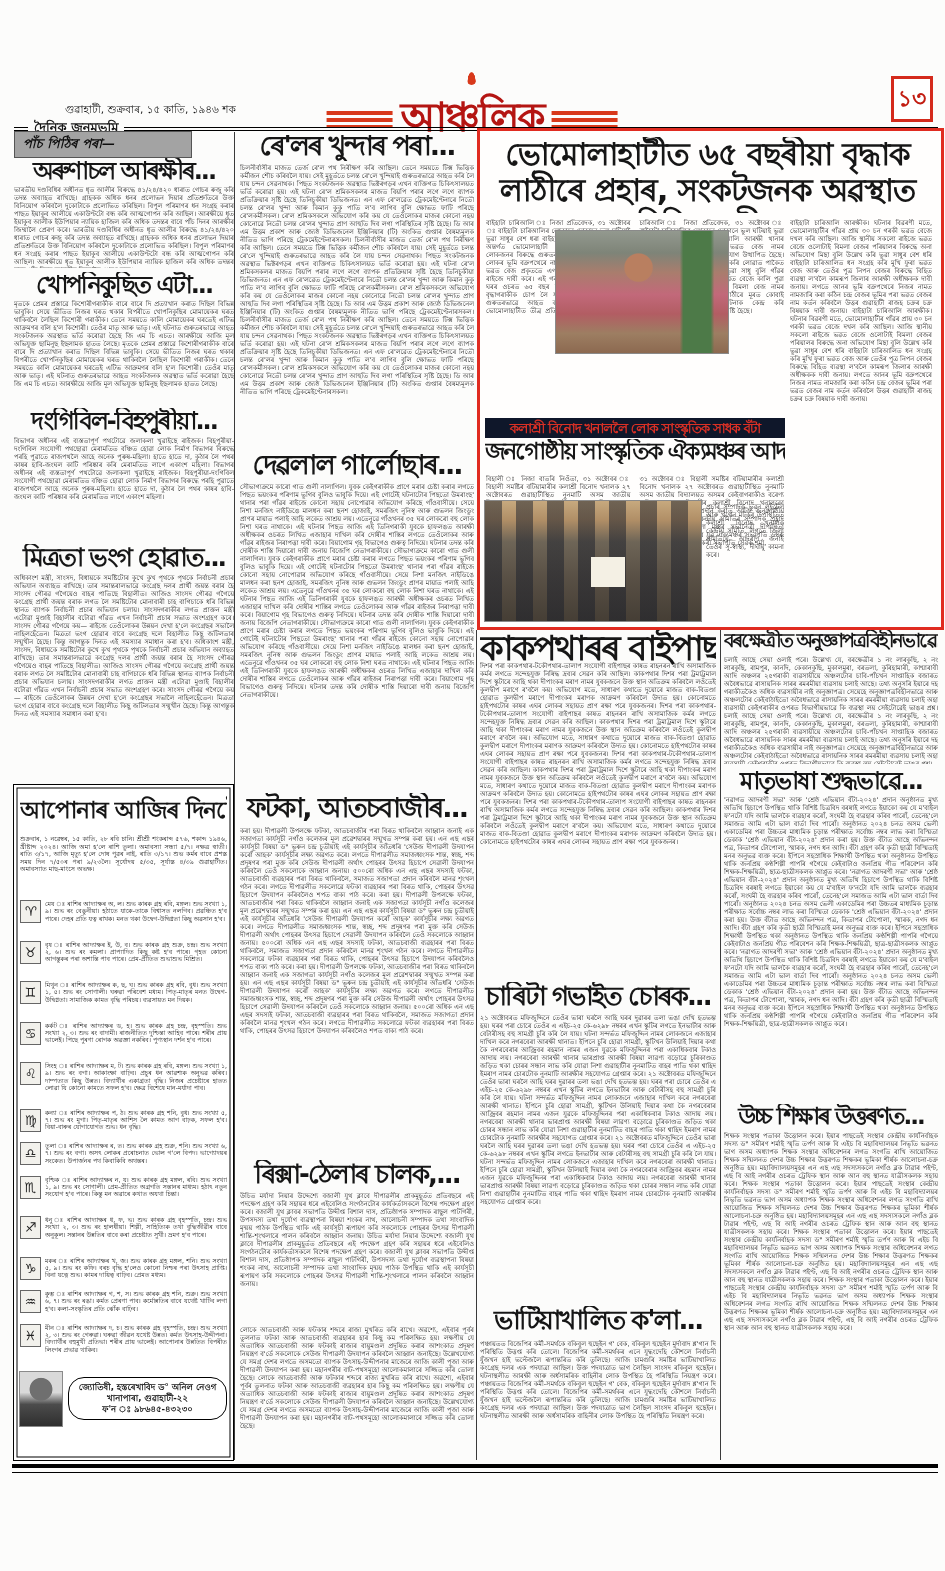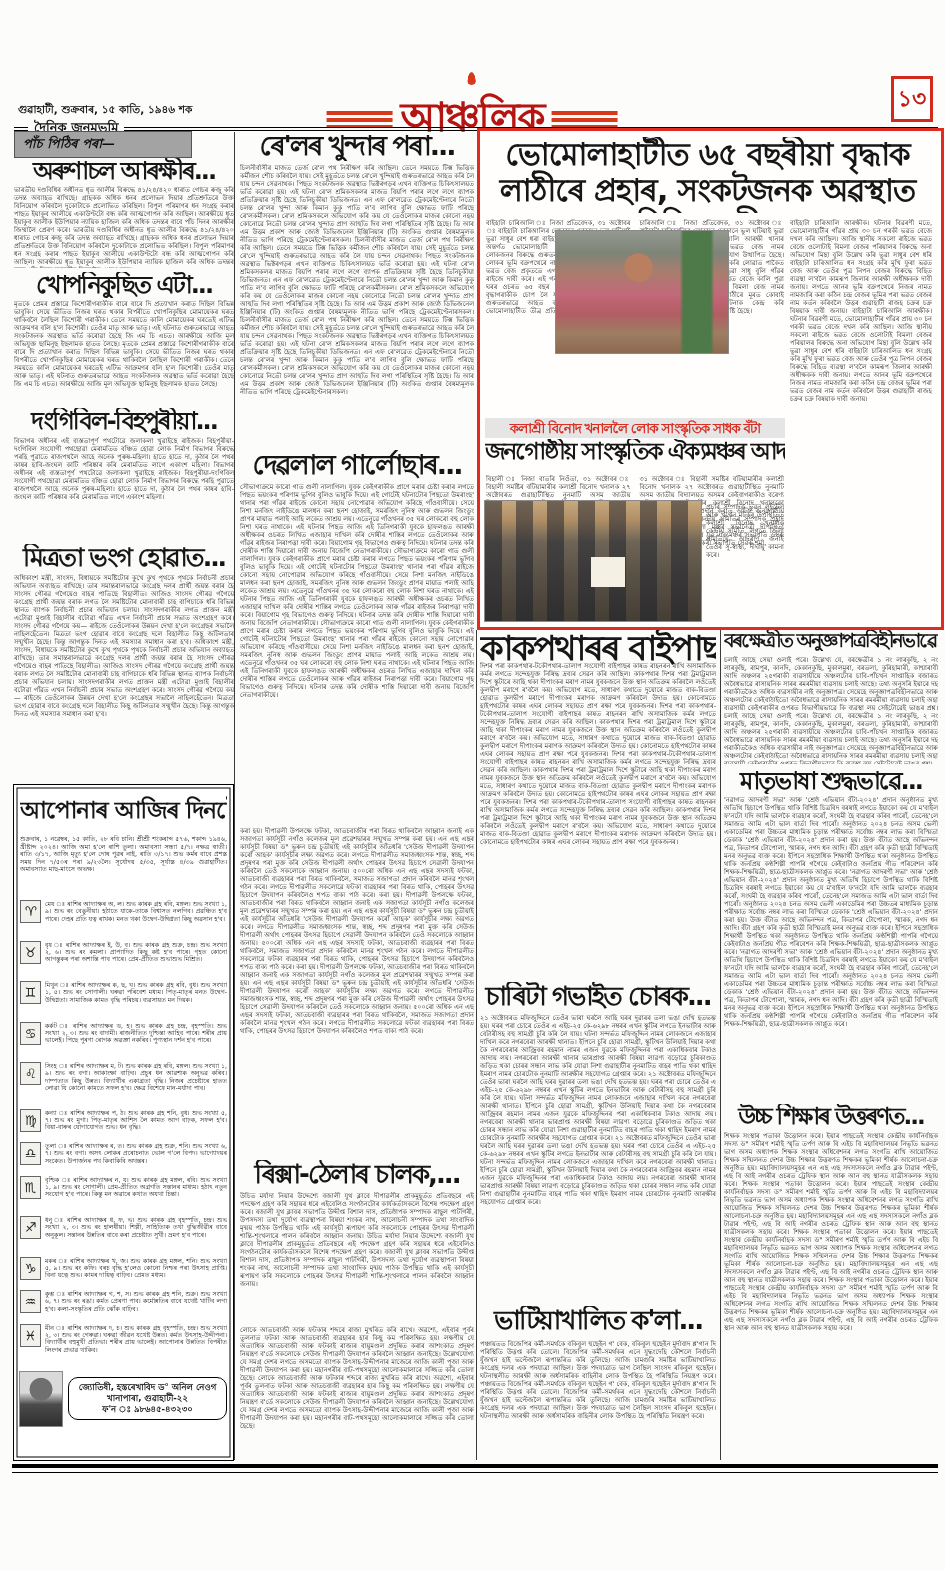--- a/index.html
+++ b/index.html
@@ -1,20 +1,20 @@
 <!DOCTYPE html>
 <html><head>
 <meta charset="utf-8">
 <style>
   html,body{margin:0;padding:0;background:#e9e7e2;}
   #page{position:relative;width:945px;height:1571px;background:#fcfcfb;margin:0 auto;
         font-family:"DejaVu Sans",sans-serif;color:#161616;overflow:hidden;}
   .abs{position:absolute;}
   
-  .as-date{font-size:10.5px;font-weight:bold;}
+  .as-date{font-size:10.5px;font-weight:normal;margin-left:47px;}
   .masthead-title{font-size:40px;font-weight:bold;color:#b41512;letter-spacing:-2px;white-space:nowrap;}
   .orn{width:66px;height:17px;background:repeating-linear-gradient(180deg,#d8391b 0 4px,rgba(0,0,0,0) 4px 7px);}
   .flame{width:10px;height:15px;background:radial-gradient(ellipse at 50% 80%,#d8391b 0 55%,rgba(0,0,0,0) 60%);
          border-radius:50% 50% 50% 50%/60% 60% 40% 40%;}
   .en-date{font-size:12.5px;font-weight:bold;font-family:"Liberation Sans",sans-serif;white-space:nowrap;margin-top:32px;}
   .pageno{width:36px;height:40px;border:3px solid #d42a1c;color:#c21d12;font-size:22px;font-weight:bold;
           display:flex;align-items:center;justify-content:center;background:#fff;}
   .np-row{display:flex;align-items:center;gap:6px;}
   .np-name{font-size:13px;font-weight:bold;white-space:nowrap;text-decoration:underline;}
   .dline{border-top:4px double #000;flex:1;}
@@ -23,21 +23,21 @@
   .flagbox{background:#a3a3a3;border:1px solid #555;color:#0d0d0d;font-weight:bold;font-size:13px;
            display:flex;align-items:center;padding:0 8px;font-style:italic;}
   .hl{font-weight:bold;text-align:center;white-space:nowrap;overflow:hidden;letter-spacing:-2px;line-height:1.1;}
   .hl-wrap{font-weight:bold;text-align:center;letter-spacing:-1px;line-height:1.15;overflow:hidden;}
   .body-txt{font-size:6.5px;line-height:8px;text-align:justify;overflow:hidden;color:#222;
             word-break:break-word;}
   .vrule{width:1px;background:#3a3a3a;}
   
   .redbox{border:3px solid #e02b20;background:#fffefd;}
   .lead-cols{column-count:2;column-gap:9px;}
-  .sub-red{font-size:13.5px;font-weight:bold;color:#d93025;background:#e5e5e5;text-align:center;
+  .sub-red{font-size:13.5px;font-weight:bold;color:#d93025;background:#0f172a;text-align:center;
            white-space:nowrap;overflow:hidden;letter-spacing:-1px;}
   .sub-cols{column-count:2;column-gap:9px;}
   .photo{background-color:#999;box-shadow:0 0 0 1px #8a8a8a;}
   .photo-woman{background:
       radial-gradient(circle at 48% 30%,#b97f60 0 11%,rgba(0,0,0,0) 12%),
       linear-gradient(90deg,rgba(0,0,0,0) 72%,#4d7a48 74% 90%,rgba(0,0,0,0) 92%),
       linear-gradient(180deg,#93998f 0%,#7e8478 18%,#a97d6d 34%,#c2697a 52%,#b25d63 68%,#9d7e62 84%,#8c6950 100%);}
   .photo-group{background:
       linear-gradient(#f4f0e4,#f4f0e4) 58% 62%/34px 30px no-repeat,
       repeating-linear-gradient(90deg,rgba(25,30,42,.5) 0 17px,rgba(0,0,0,0) 17px 31px),
@@ -47,21 +47,21 @@
       linear-gradient(180deg,#d9d9d9 0 38%,#4c4c4c 60%,#2e2e2e 100%);}
   
   .horo{border:1.5px solid #000;box-shadow:inset 0 0 0 2.5px #fff,inset 0 0 0 3.5px #000;background:#fff;}
   .horo-title{font-size:23px;font-weight:bold;text-align:center;white-space:nowrap;overflow:hidden;letter-spacing:-1px;}
   .horo-intro{font-size:6.3px;line-height:7.6px;text-align:justify;overflow:hidden;}
   .sign-row{display:flex;gap:4px;margin-bottom:2.5px;}
   .sign-icon{flex:0 0 19px;height:21px;border:1px solid #666;display:flex;align-items:center;justify-content:center;
              font-size:13px;background:#f2f1ec;color:#222;}
   .sign-text{font-size:6.2px;line-height:7.4px;text-align:justify;overflow:hidden;flex:1;}
   .astro-card{display:flex;gap:6px;align-items:center;}
-  .astro-bubble{border:1.5px solid #000;border-radius:10px;flex:1;text-align:center;font-weight:bold;
+  .astro-bubble{border:1.5px solid #000;border-radius:16px;flex:1;text-align:center;font-weight:bold;
                 font-size:8.5px;line-height:11px;padding:4px 2px;}
   .botrule{border-top:4px solid #000;border-bottom:1px solid #000;height:4px;}
 </style>
 </head>
 <body>
 
 <div id="page">
 
   <div class="abs as-date" style="left:18px;top:102px;">গুৱাহাটী, শুক্ৰবাৰ, ১৫ কাতি, ১৯৪৬ শক</div>
 
@@ -167,20 +167,21 @@
       </div>
     </div>
   </div>
 
   <div class="abs hl" style="left:240px;top:131px;width:234px;font-size:27px;">ৰে'লৰ খুন্দাৰ পৰা...</div>
   <div class="abs body-txt" style="left:240px;top:164px;width:234px;height:282px;">চিলনীৰ্বাসীৰ মাজত তেৰ্জ ৰে'ল পথ নিৰীক্ষণ কৰি আছিল। তেনে সময়তে টিক্স ভিত্তিক কৰ্মীজন শৌচ কৰিবলৈ যায়। সেই মুহূৰ্ততে চলন্ত ৰে'লে খুন্দিয়াই গুৰুতৰভাৱে আহত কৰি লৈ যায় চন্দন সেৱনাথক। পিছত সংকটজনক অৱস্থাত ভিক্টৰগড়ৰ এখন ব্যক্তিগত চিকিৎসালয়ত ভৰ্তি কৰোৱা হয়। এই ঘটনা ৰে'ল শ্ৰমিকসকলৰ মাজত বিয়পি পৰাৰ লগে লগে ব্যাপক প্ৰতিক্ৰিয়াৰ সৃষ্টি হৈছে তিনিচুকীয়া ডিভিজনত। এন এফ ৰে'লৱেত ট্ৰেকমেইণ্টেনাৰে নিতৌ চলন্ত ৰে'লৰ খুন্দা আৰু কিমান কুকু পাতি ল'ব লাগিব বুলি ক্ষোভত ফাটি পৰিছে ৰে'লকৰ্মীসকল। ৰে'ল শ্ৰমিকসকলে অভিযোগ কৰি কয় যে তেওঁলোকৰ মাজৰ কোনো নহয় কোনোৱে নিতৌ চলন্ত ৰে'লৰ খুন্দাত প্ৰাণ আহুতি দিব লগা পৰিস্থিতিৰ সৃষ্টি হৈছে। ডি আৰ এম উত্তম প্ৰকাশ আৰু জ্যেষ্ঠ ডিভিজনেল ইঞ্জিনিয়াৰ (টি) অংকিত গুপ্তাৰ বৈষম্যমূলক নীতিত ভাগি পৰিছে ট্ৰেকমেইণ্টেনাৰসকল। চিলনীৰ্বাসীৰ মাজত তেৰ্জ ৰে'ল পথ নিৰীক্ষণ কৰি আছিল। তেনে সময়তে টিক্স ভিত্তিক কৰ্মীজন শৌচ কৰিবলৈ যায়। সেই মুহূৰ্ততে চলন্ত ৰে'লে খুন্দিয়াই গুৰুতৰভাৱে আহত কৰি লৈ যায় চন্দন সেৱনাথক। পিছত সংকটজনক অৱস্থাত ভিক্টৰগড়ৰ এখন ব্যক্তিগত চিকিৎসালয়ত ভৰ্তি কৰোৱা হয়। এই ঘটনা ৰে'ল শ্ৰমিকসকলৰ মাজত বিয়পি পৰাৰ লগে লগে ব্যাপক প্ৰতিক্ৰিয়াৰ সৃষ্টি হৈছে তিনিচুকীয়া ডিভিজনত। এন এফ ৰে'লৱেত ট্ৰেকমেইণ্টেনাৰে নিতৌ চলন্ত ৰে'লৰ খুন্দা আৰু কিমান কুকু পাতি ল'ব লাগিব বুলি ক্ষোভত ফাটি পৰিছে ৰে'লকৰ্মীসকল। ৰে'ল শ্ৰমিকসকলে অভিযোগ কৰি কয় যে তেওঁলোকৰ মাজৰ কোনো নহয় কোনোৱে নিতৌ চলন্ত ৰে'লৰ খুন্দাত প্ৰাণ আহুতি দিব লগা পৰিস্থিতিৰ সৃষ্টি হৈছে। ডি আৰ এম উত্তম প্ৰকাশ আৰু জ্যেষ্ঠ ডিভিজনেল ইঞ্জিনিয়াৰ (টি) অংকিত গুপ্তাৰ বৈষম্যমূলক নীতিত ভাগি পৰিছে ট্ৰেকমেইণ্টেনাৰসকল। চিলনীৰ্বাসীৰ মাজত তেৰ্জ ৰে'ল পথ নিৰীক্ষণ কৰি আছিল। তেনে সময়তে টিক্স ভিত্তিক কৰ্মীজন শৌচ কৰিবলৈ যায়। সেই মুহূৰ্ততে চলন্ত ৰে'লে খুন্দিয়াই গুৰুতৰভাৱে আহত কৰি লৈ যায় চন্দন সেৱনাথক। পিছত সংকটজনক অৱস্থাত ভিক্টৰগড়ৰ এখন ব্যক্তিগত চিকিৎসালয়ত ভৰ্তি কৰোৱা হয়। এই ঘটনা ৰে'ল শ্ৰমিকসকলৰ মাজত বিয়পি পৰাৰ লগে লগে ব্যাপক প্ৰতিক্ৰিয়াৰ সৃষ্টি হৈছে তিনিচুকীয়া ডিভিজনত। এন এফ ৰে'লৱেত ট্ৰেকমেইণ্টেনাৰে নিতৌ চলন্ত ৰে'লৰ খুন্দা আৰু কিমান কুকু পাতি ল'ব লাগিব বুলি ক্ষোভত ফাটি পৰিছে ৰে'লকৰ্মীসকল। ৰে'ল শ্ৰমিকসকলে অভিযোগ কৰি কয় যে তেওঁলোকৰ মাজৰ কোনো নহয় কোনোৱে নিতৌ চলন্ত ৰে'লৰ খুন্দাত প্ৰাণ আহুতি দিব লগা পৰিস্থিতিৰ সৃষ্টি হৈছে। ডি আৰ এম উত্তম প্ৰকাশ আৰু জ্যেষ্ঠ ডিভিজনেল ইঞ্জিনিয়াৰ (টি) অংকিত গুপ্তাৰ বৈষম্যমূলক নীতিত ভাগি পৰিছে ট্ৰেকমেইণ্টেনাৰসকল।</div>
 
   <div class="abs hl" style="left:240px;top:450px;width:234px;font-size:27px;">দেৱলাল গাৰ্লোছাৰ...</div>
   <div class="abs body-txt" style="left:240px;top:483px;width:234px;height:306px;">সৌভাগ্যক্ৰমে কাৰো গাত গুলী নালাগিল। যুবক কেইগৰাকীক প্ৰাণে মৰাৰ চেষ্টা কৰাৰ লগতে পিছত ভয়ংকৰ পৰিণাম ভুগিব বুলিও ভাবুকি দিয়ে। এই গোটেই ঘটনাটোৰ পিছতো উমৰাংছ' থানাৰ পৰা গাঁৱৰ ৰাইজে কোনো সহায় নোপোৱাৰ অভিযোগ কৰিছে গাঁওবাসীয়ে। সেয়ে নিশা মনজিৎ নাইডিঙে মালধন কৰা ছনশ হোজাই, সমৰজিৎ নুনিস্ব আৰু গুভলন জিংডুং প্ৰাণৰ মায়াত পলাই আহি লকেত আশ্ৰয় লয়। এতেনুৱে গাঁওখনৰ ৩৫ ঘৰ লোকৰো বহু লোক নিশা ঘৰত নাথাকে। এই ঘটনাৰ পিছত আজি এই তিনিগৰাকী যুবকে হাফলঙত আৰক্ষী অধীক্ষকৰ ওচৰত লিখিত এজাহাৰ দাখিল কৰি দোষীৰ শাস্তিৰ লগতে তেওঁলোকৰ আৰু গাঁৱৰ ৰাইজৰ নিৰাপত্তা দাবী কৰে। বিয়াগোম গৃহ বিভাগেও গুৰুত্ব নিদিয়ে। ঘটনাৰ তদন্ত কৰি দোষীক শাস্তি দিয়াৰো দাবী জনায় বিজেপি নেতাগৰাকীয়ে। সৌভাগ্যক্ৰমে কাৰো গাত গুলী নালাগিল। যুবক কেইগৰাকীক প্ৰাণে মৰাৰ চেষ্টা কৰাৰ লগতে পিছত ভয়ংকৰ পৰিণাম ভুগিব বুলিও ভাবুকি দিয়ে। এই গোটেই ঘটনাটোৰ পিছতো উমৰাংছ' থানাৰ পৰা গাঁৱৰ ৰাইজে কোনো সহায় নোপোৱাৰ অভিযোগ কৰিছে গাঁওবাসীয়ে। সেয়ে নিশা মনজিৎ নাইডিঙে মালধন কৰা ছনশ হোজাই, সমৰজিৎ নুনিস্ব আৰু গুভলন জিংডুং প্ৰাণৰ মায়াত পলাই আহি লকেত আশ্ৰয় লয়। এতেনুৱে গাঁওখনৰ ৩৫ ঘৰ লোকৰো বহু লোক নিশা ঘৰত নাথাকে। এই ঘটনাৰ পিছত আজি এই তিনিগৰাকী যুবকে হাফলঙত আৰক্ষী অধীক্ষকৰ ওচৰত লিখিত এজাহাৰ দাখিল কৰি দোষীৰ শাস্তিৰ লগতে তেওঁলোকৰ আৰু গাঁৱৰ ৰাইজৰ নিৰাপত্তা দাবী কৰে। বিয়াগোম গৃহ বিভাগেও গুৰুত্ব নিদিয়ে। ঘটনাৰ তদন্ত কৰি দোষীক শাস্তি দিয়াৰো দাবী জনায় বিজেপি নেতাগৰাকীয়ে। সৌভাগ্যক্ৰমে কাৰো গাত গুলী নালাগিল। যুবক কেইগৰাকীক প্ৰাণে মৰাৰ চেষ্টা কৰাৰ লগতে পিছত ভয়ংকৰ পৰিণাম ভুগিব বুলিও ভাবুকি দিয়ে। এই গোটেই ঘটনাটোৰ পিছতো উমৰাংছ' থানাৰ পৰা গাঁৱৰ ৰাইজে কোনো সহায় নোপোৱাৰ অভিযোগ কৰিছে গাঁওবাসীয়ে। সেয়ে নিশা মনজিৎ নাইডিঙে মালধন কৰা ছনশ হোজাই, সমৰজিৎ নুনিস্ব আৰু গুভলন জিংডুং প্ৰাণৰ মায়াত পলাই আহি লকেত আশ্ৰয় লয়। এতেনুৱে গাঁওখনৰ ৩৫ ঘৰ লোকৰো বহু লোক নিশা ঘৰত নাথাকে। এই ঘটনাৰ পিছত আজি এই তিনিগৰাকী যুবকে হাফলঙত আৰক্ষী অধীক্ষকৰ ওচৰত লিখিত এজাহাৰ দাখিল কৰি দোষীৰ শাস্তিৰ লগতে তেওঁলোকৰ আৰু গাঁৱৰ ৰাইজৰ নিৰাপত্তা দাবী কৰে। বিয়াগোম গৃহ বিভাগেও গুৰুত্ব নিদিয়ে। ঘটনাৰ তদন্ত কৰি দোষীক শাস্তি দিয়াৰো দাবী জনায় বিজেপি নেতাগৰাকীয়ে।</div>
 
+  <div class="abs hl" style="left:240px;top:793px;width:234px;font-size:27px;">ফটকা, আতচবাজীৰ...</div>
   <div class="abs body-txt" style="left:240px;top:827px;width:234px;height:330px;">কৰা হয়। দীপাৱলী উপলক্ষে ফটকা, আতচবাজীৰ পৰা বিৰত থাকিবলৈ আহ্বান জনাই এক সজাগতা কাৰ্যসূচী নগাঁও কলেজৰ মূল প্ৰৱেশদ্বাৰৰ সন্মুখত সম্পন্ন কৰা হয়। এন এছ এছৰ কাৰ্যসূচী বিষয়া ড° ভূৰুন চন্দ্ৰ চুতীয়াই এই কাৰ্যসূচীৰ আঁতধৰি 'সেউজ দীপাৱলী উদযাপন কৰোঁ আহক' কাৰ্যসূচীৰ লক্ষ্য অৱগত কৰে। লগতে দীপাৱলীত সমাজধ্বংসক শান্ত, স্বচ্ছ, শব্দ প্ৰদূষণৰ পৰা মুক্ত কৰি সেউজ দীপাৱলী অৰ্থাৎ পোহৰৰ উৎসৱ হিচাপে সেৱালী উদযাপন কৰিবলৈ তেওঁ সকলোকে আহ্বান জনায়। ৫০০ৰো অধিক এন এছ এছৰ সদস্যই ফটকা, আতচবাজী ব্যৱহাৰৰ পৰা বিৰত থাকিবলৈ, সমাজত সজাগতা প্ৰদান কৰিবলৈ মানৱ শৃংখল গঠন কৰে। লগতে দীপাৱলীত সকলোৱে ফটকা ব্যৱহাৰৰ পৰা বিৰত থাকি, পোহৰৰ উৎসৱ হিচাপে উদযাপন কৰিবলৈও শপত বাক্য পাঠ কৰে। কৰা হয়। দীপাৱলী উপলক্ষে ফটকা, আতচবাজীৰ পৰা বিৰত থাকিবলৈ আহ্বান জনাই এক সজাগতা কাৰ্যসূচী নগাঁও কলেজৰ মূল প্ৰৱেশদ্বাৰৰ সন্মুখত সম্পন্ন কৰা হয়। এন এছ এছৰ কাৰ্যসূচী বিষয়া ড° ভূৰুন চন্দ্ৰ চুতীয়াই এই কাৰ্যসূচীৰ আঁতধৰি 'সেউজ দীপাৱলী উদযাপন কৰোঁ আহক' কাৰ্যসূচীৰ লক্ষ্য অৱগত কৰে। লগতে দীপাৱলীত সমাজধ্বংসক শান্ত, স্বচ্ছ, শব্দ প্ৰদূষণৰ পৰা মুক্ত কৰি সেউজ দীপাৱলী অৰ্থাৎ পোহৰৰ উৎসৱ হিচাপে সেৱালী উদযাপন কৰিবলৈ তেওঁ সকলোকে আহ্বান জনায়। ৫০০ৰো অধিক এন এছ এছৰ সদস্যই ফটকা, আতচবাজী ব্যৱহাৰৰ পৰা বিৰত থাকিবলৈ, সমাজত সজাগতা প্ৰদান কৰিবলৈ মানৱ শৃংখল গঠন কৰে। লগতে দীপাৱলীত সকলোৱে ফটকা ব্যৱহাৰৰ পৰা বিৰত থাকি, পোহৰৰ উৎসৱ হিচাপে উদযাপন কৰিবলৈও শপত বাক্য পাঠ কৰে। কৰা হয়। দীপাৱলী উপলক্ষে ফটকা, আতচবাজীৰ পৰা বিৰত থাকিবলৈ আহ্বান জনাই এক সজাগতা কাৰ্যসূচী নগাঁও কলেজৰ মূল প্ৰৱেশদ্বাৰৰ সন্মুখত সম্পন্ন কৰা হয়। এন এছ এছৰ কাৰ্যসূচী বিষয়া ড° ভূৰুন চন্দ্ৰ চুতীয়াই এই কাৰ্যসূচীৰ আঁতধৰি 'সেউজ দীপাৱলী উদযাপন কৰোঁ আহক' কাৰ্যসূচীৰ লক্ষ্য অৱগত কৰে। লগতে দীপাৱলীত সমাজধ্বংসক শান্ত, স্বচ্ছ, শব্দ প্ৰদূষণৰ পৰা মুক্ত কৰি সেউজ দীপাৱলী অৰ্থাৎ পোহৰৰ উৎসৱ হিচাপে সেৱালী উদযাপন কৰিবলৈ তেওঁ সকলোকে আহ্বান জনায়। ৫০০ৰো অধিক এন এছ এছৰ সদস্যই ফটকা, আতচবাজী ব্যৱহাৰৰ পৰা বিৰত থাকিবলৈ, সমাজত সজাগতা প্ৰদান কৰিবলৈ মানৱ শৃংখল গঠন কৰে। লগতে দীপাৱলীত সকলোৱে ফটকা ব্যৱহাৰৰ পৰা বিৰত থাকি, পোহৰৰ উৎসৱ হিচাপে উদযাপন কৰিবলৈও শপত বাক্য পাঠ কৰে।</div>
 
   <div class="abs hl" style="left:240px;top:1160px;width:234px;font-size:26px;">ৰিক্সা-ঠেলাৰ চালক,...</div>
   <div class="abs body-txt" style="left:240px;top:1192px;width:234px;height:98px;">উচিত মৰ্যাদা নিয়াৰ উদ্দেশ্যে বজালী যুথ ক্লাবে দীপাৱলীৰ প্ৰাকমুহূৰ্তত প্ৰতিবছৰে এই পদক্ষেপ গ্ৰহণ কৰি সহায়ৰ ধৰে এইবেলিও সংগঠনটোৰ কাৰ্যকৰ্তাসকলে বিশেষ পদক্ষেপ গ্ৰহণ কৰে। বজালী যুথ ক্লাবৰ সভাপতি উদ্দীপ্ত বিশাল দাস, প্ৰতিষ্ঠাপক সম্পাদক ৰাছুল পাটগিৰী, উপসদস্য তথা দুৰ্যোগ ব্যৱস্থাপনা বিষয়া শংকৰ নাথ, আলোচনী সম্পাদক তথা সাংবাদিক মৃন্ময় পাঠক উপস্থিত থাকি এই কাৰ্যসূচী ৰূপায়ণ কৰি সকলোকে পোহৰৰ উৎসৱ দীপাৱলী শান্তি-শৃংখলাৰে পালন কৰিবলৈ আহ্বান জনায়। উচিত মৰ্যাদা নিয়াৰ উদ্দেশ্যে বজালী যুথ ক্লাবে দীপাৱলীৰ প্ৰাকমুহূৰ্তত প্ৰতিবছৰে এই পদক্ষেপ গ্ৰহণ কৰি সহায়ৰ ধৰে এইবেলিও সংগঠনটোৰ কাৰ্যকৰ্তাসকলে বিশেষ পদক্ষেপ গ্ৰহণ কৰে। বজালী যুথ ক্লাবৰ সভাপতি উদ্দীপ্ত বিশাল দাস, প্ৰতিষ্ঠাপক সম্পাদক ৰাছুল পাটগিৰী, উপসদস্য তথা দুৰ্যোগ ব্যৱস্থাপনা বিষয়া শংকৰ নাথ, আলোচনী সম্পাদক তথা সাংবাদিক মৃন্ময় পাঠক উপস্থিত থাকি এই কাৰ্যসূচী ৰূপায়ণ কৰি সকলোকে পোহৰৰ উৎসৱ দীপাৱলী শান্তি-শৃংখলাৰে পালন কৰিবলৈ আহ্বান জনায়।</div>
 
   <div class="abs body-txt" style="left:240px;top:1326px;width:234px;height:132px;">লোকে আতচবাজী আৰু ফটকাৰ শব্দৰে ৰাজ্য মুখৰিত কৰি ৰাখে। অৱশ্যে, এইবাৰ পূৰ্বৰ তুলনাত ফটকা আৰু আতচবাজী ব্যৱহাৰৰ হাৰ কিছু কম পৰিলক্ষিত হয়। লক্ষণীয় যে অত্যাধিক আতচবাজী আৰু ফটকাই ৰাজ্যৰ বায়ুমণ্ডল প্ৰদূষিত কৰাৰ আশংকাত প্ৰদূষণ নিয়ন্ত্ৰণ ব'ৰ্ডে সকলোকে সেউজ দীপাৱলী উদযাপন কৰিবলৈ আহ্বান জনাইছে। উল্লেখযোগ্য যে সমগ্ৰ দেশৰ লগতে অসমতো ব্যাপক উৎসাহ-উদ্দীপনাৰ মাজেৰে আজি কালী পূজা আৰু দীপাৱলী উদযাপন কৰা হয়। মহানগৰীৰ বাট-পথসমূহো আলোকমালাৰে সজ্জিত কৰি তোলা হৈছে। লোকে আতচবাজী আৰু ফটকাৰ শব্দৰে ৰাজ্য মুখৰিত কৰি ৰাখে। অৱশ্যে, এইবাৰ পূৰ্বৰ তুলনাত ফটকা আৰু আতচবাজী ব্যৱহাৰৰ হাৰ কিছু কম পৰিলক্ষিত হয়। লক্ষণীয় যে অত্যাধিক আতচবাজী আৰু ফটকাই ৰাজ্যৰ বায়ুমণ্ডল প্ৰদূষিত কৰাৰ আশংকাত প্ৰদূষণ নিয়ন্ত্ৰণ ব'ৰ্ডে সকলোকে সেউজ দীপাৱলী উদযাপন কৰিবলৈ আহ্বান জনাইছে। উল্লেখযোগ্য যে সমগ্ৰ দেশৰ লগতে অসমতো ব্যাপক উৎসাহ-উদ্দীপনাৰ মাজেৰে আজি কালী পূজা আৰু দীপাৱলী উদযাপন কৰা হয়। মহানগৰীৰ বাট-পথসমূহো আলোকমালাৰে সজ্জিত কৰি তোলা হৈছে।</div>
 
   <div class="abs redbox" style="left:477px;top:128px;width:461px;height:496px;">
     <div class="abs hl-wrap" style="left:4px;top:6px;width:447px;height:76px;font-size:31px;">ভোমোলাহাটীত ৬৫ বছৰীয়া বৃদ্ধাক লাঠীৰে প্ৰহাৰ, সংকটজনক অৱস্থাত চিকিৎসাধীন</div>
 

